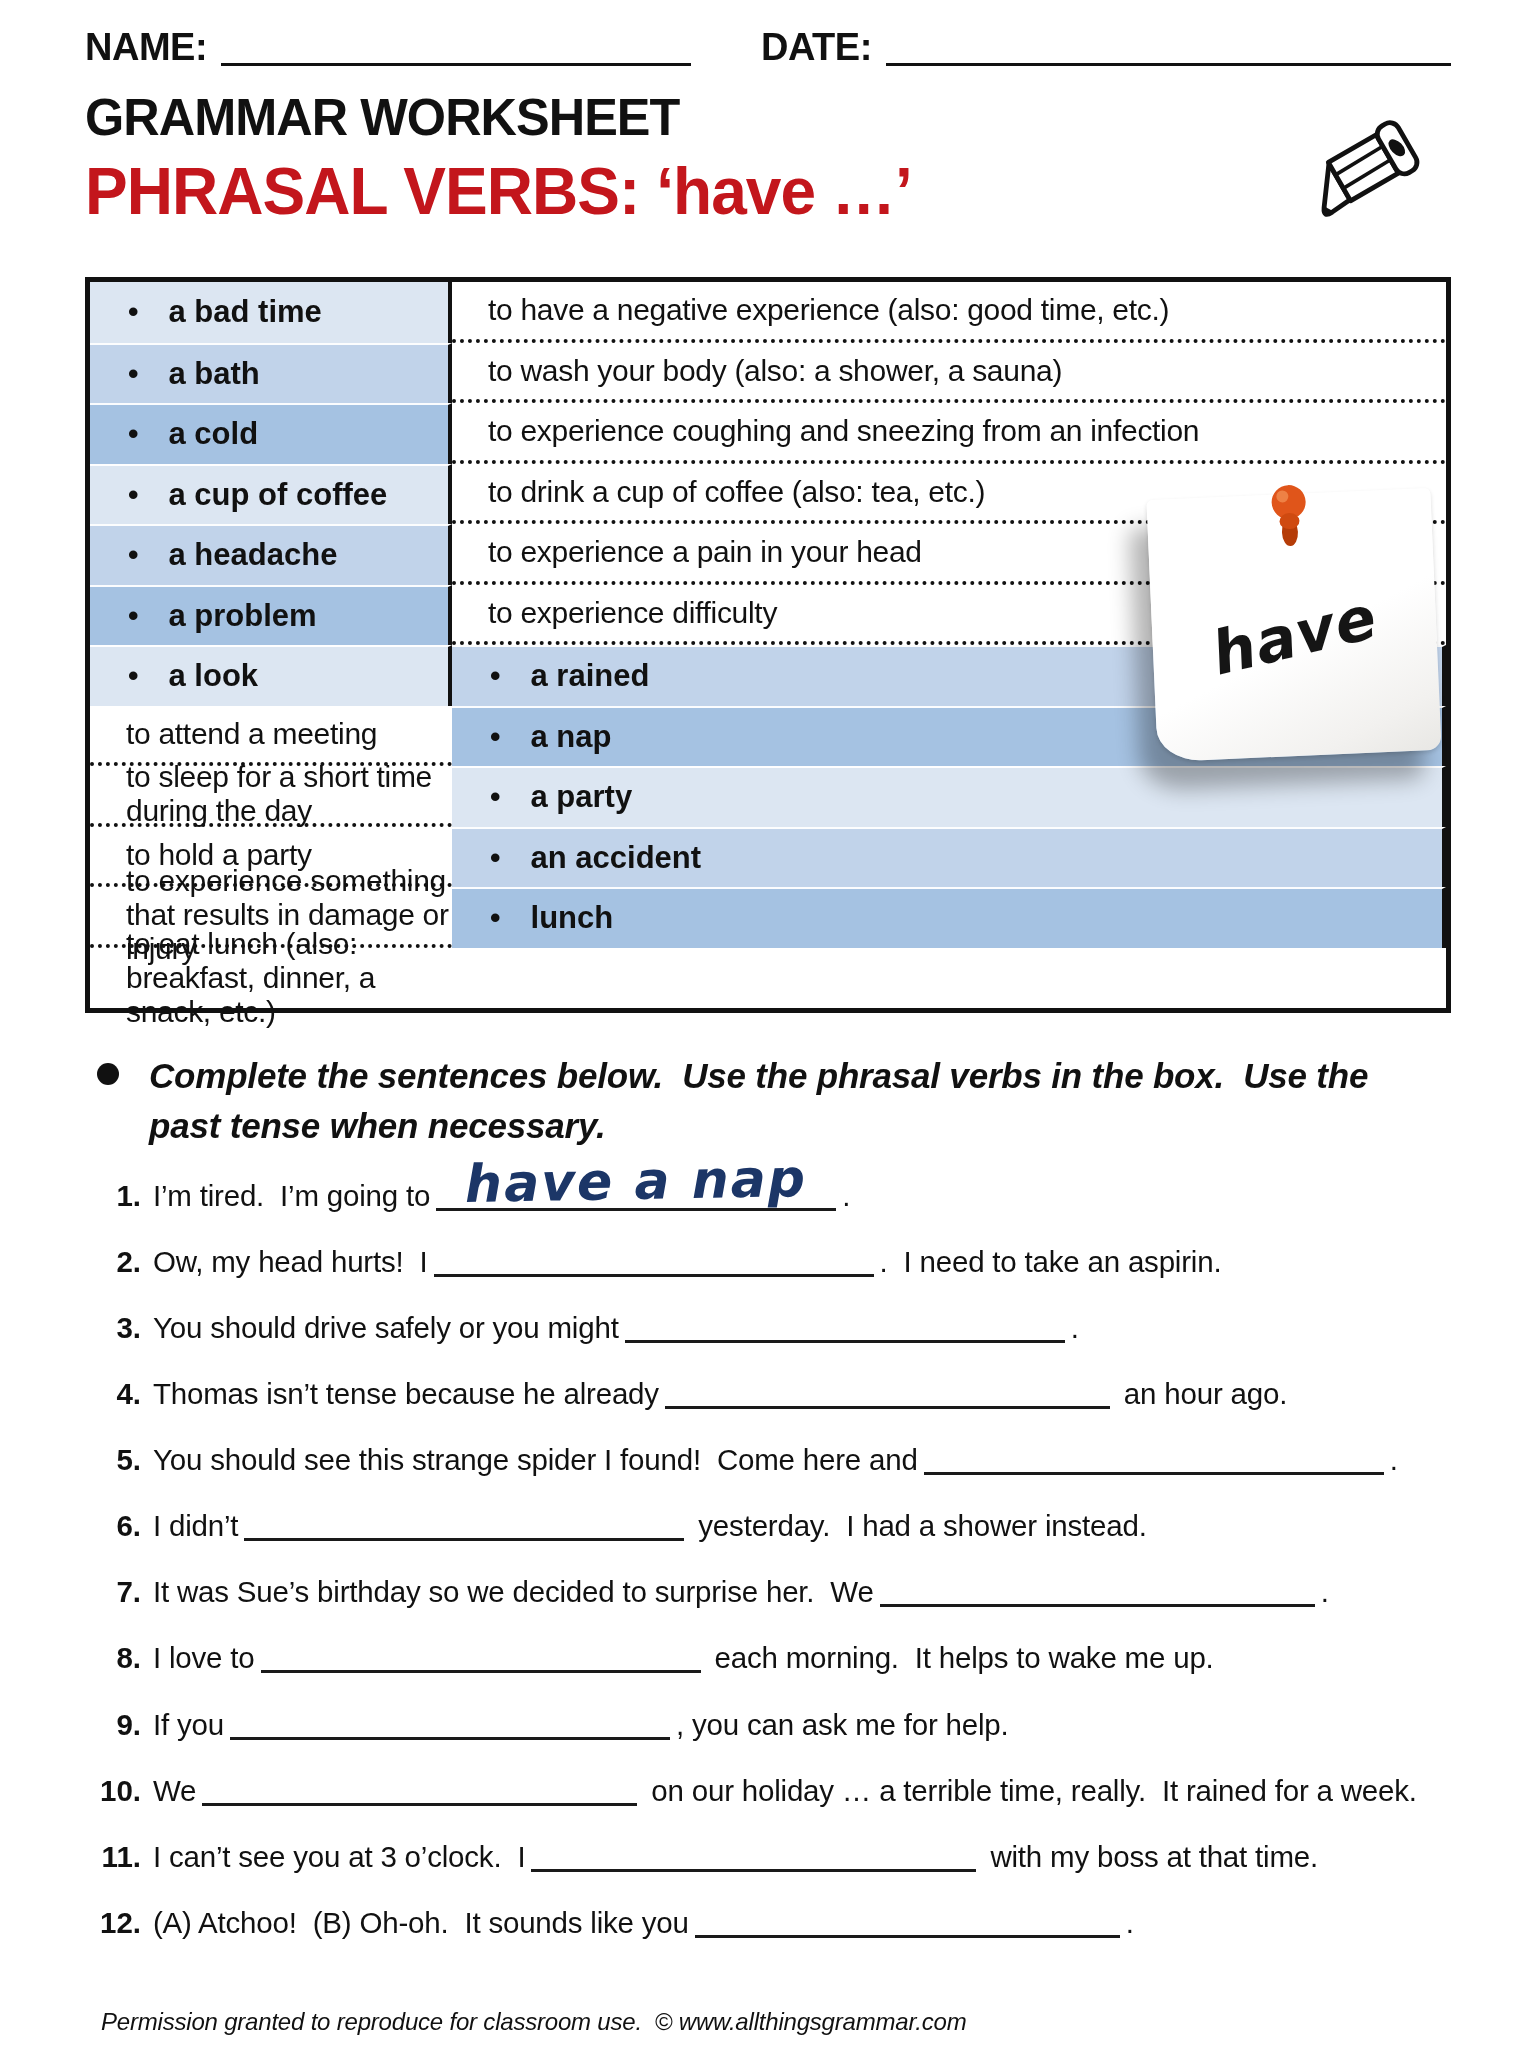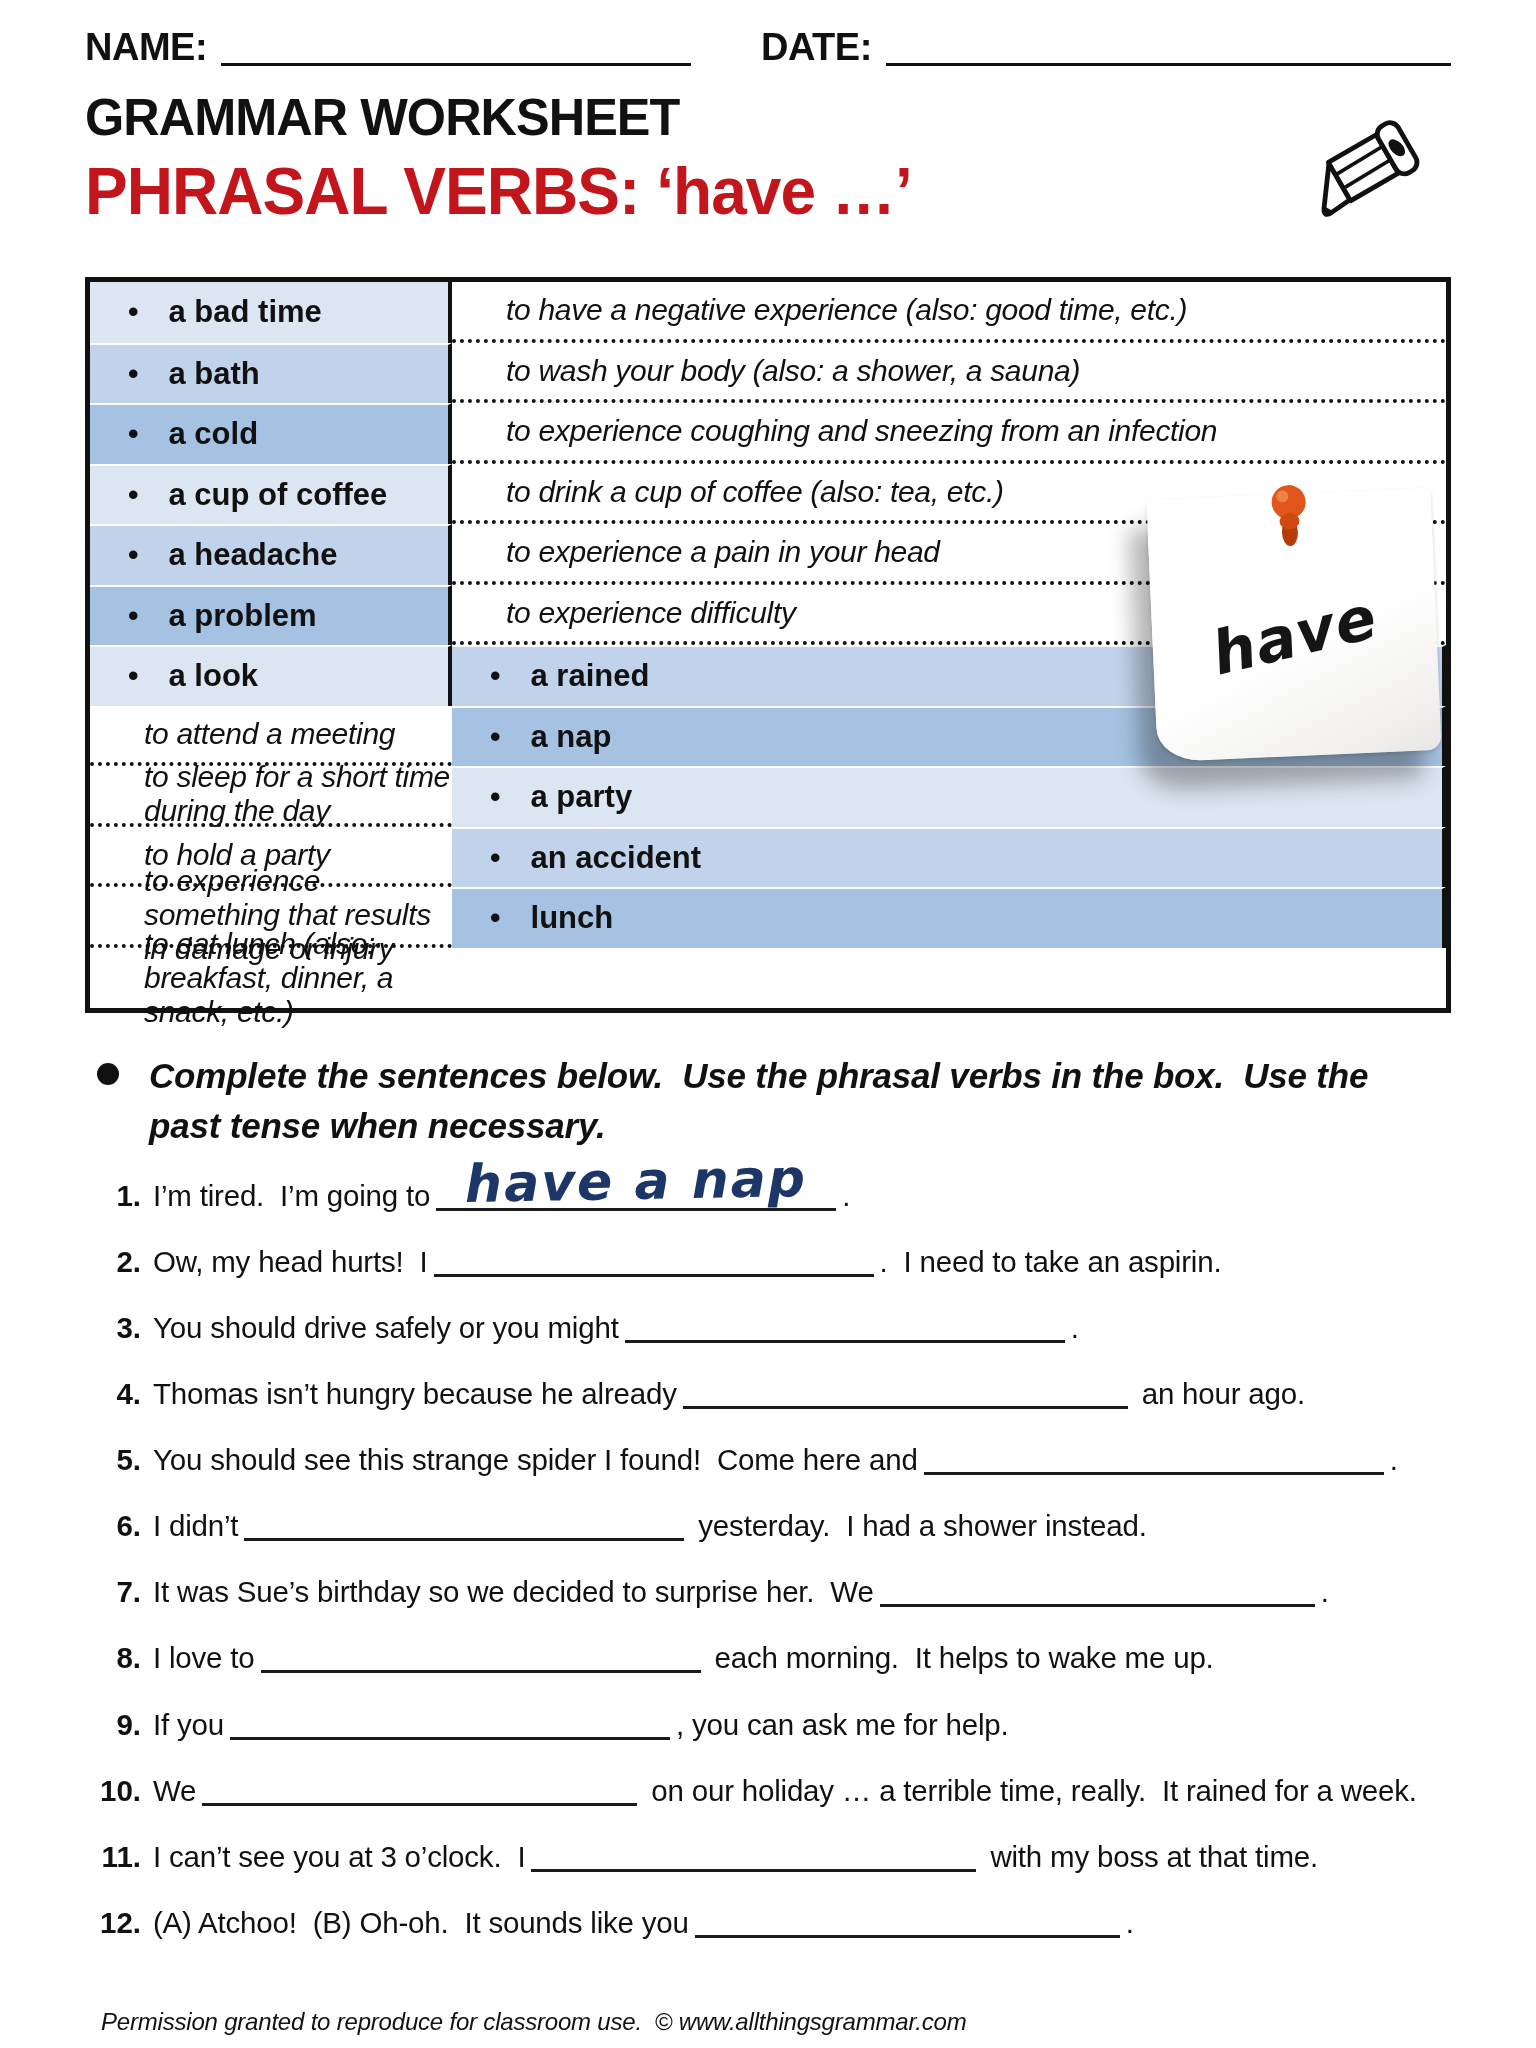--- a/index.html
+++ b/index.html
@@ -28,21 +28,21 @@
     border:5px solid #111;grid-auto-rows:60.5px;background:#fff;
   }
   .cell{display:flex;align-items:center;box-sizing:border-box;}
   .term{
     border-right:4px solid #111;padding-left:38px;font-weight:bold;font-size:31px;
     border-top:2px solid rgba(255,255,255,.95);
   }
   .term:first-child{border-top:none;}
   .term .bullet{font-size:30px;margin-right:30px;line-height:1;}
   .def{
-    font-style:italic;font-size:30px;padding-left:54px;
+    font-size:30px;padding-left:36px;
     border-bottom:4px dotted #111;letter-spacing:-0.3px;
   }
   .def.last{border-bottom:none;}
   .shade-light{background:#dce6f2;}
   .shade-medium{background:#c1d3ea;}
   .shade-dark{background:#a5c2e2;}
 
   
   .note{
     position:absolute;left:1152px;top:494px;width:284px;height:262px;
@@ -203,21 +203,21 @@
       <div class="q">
         <span class="qnum">2.</span>
         <span class="qbody"><span class="qtext">Ow, my head hurts!  I</span><span class="blank" style="width: 440px;"></span><span class="qtext">.  I need to take an aspirin.</span></span>
       </div>
       <div class="q">
         <span class="qnum">3.</span>
         <span class="qbody"><span class="qtext">You should drive safely or you might</span><span class="blank" style="width: 440px;"></span><span class="qtext">.</span></span>
       </div>
       <div class="q">
         <span class="qnum">4.</span>
-        <span class="qbody"><span class="qtext">Thomas isn’t hungry because he already</span><span class="blank" style="width: 445px;"></span><span class="qtext"> an hour ago.</span></span>
+        <span class="qbody"><span class="qtext">Thomas isn’t tense because he already</span><span class="blank" style="width: 445px;"></span><span class="qtext"> an hour ago.</span></span>
       </div>
       <div class="q">
         <span class="qnum">5.</span>
         <span class="qbody"><span class="qtext">You should see this strange spider I found!  Come here and</span><span class="blank" style="width: 460px;"></span><span class="qtext">.</span></span>
       </div>
       <div class="q">
         <span class="qnum">6.</span>
         <span class="qbody"><span class="qtext">I didn’t</span><span class="blank" style="width: 440px;"></span><span class="qtext"> yesterday.  I had a shower instead.</span></span>
       </div>
       <div class="q">

